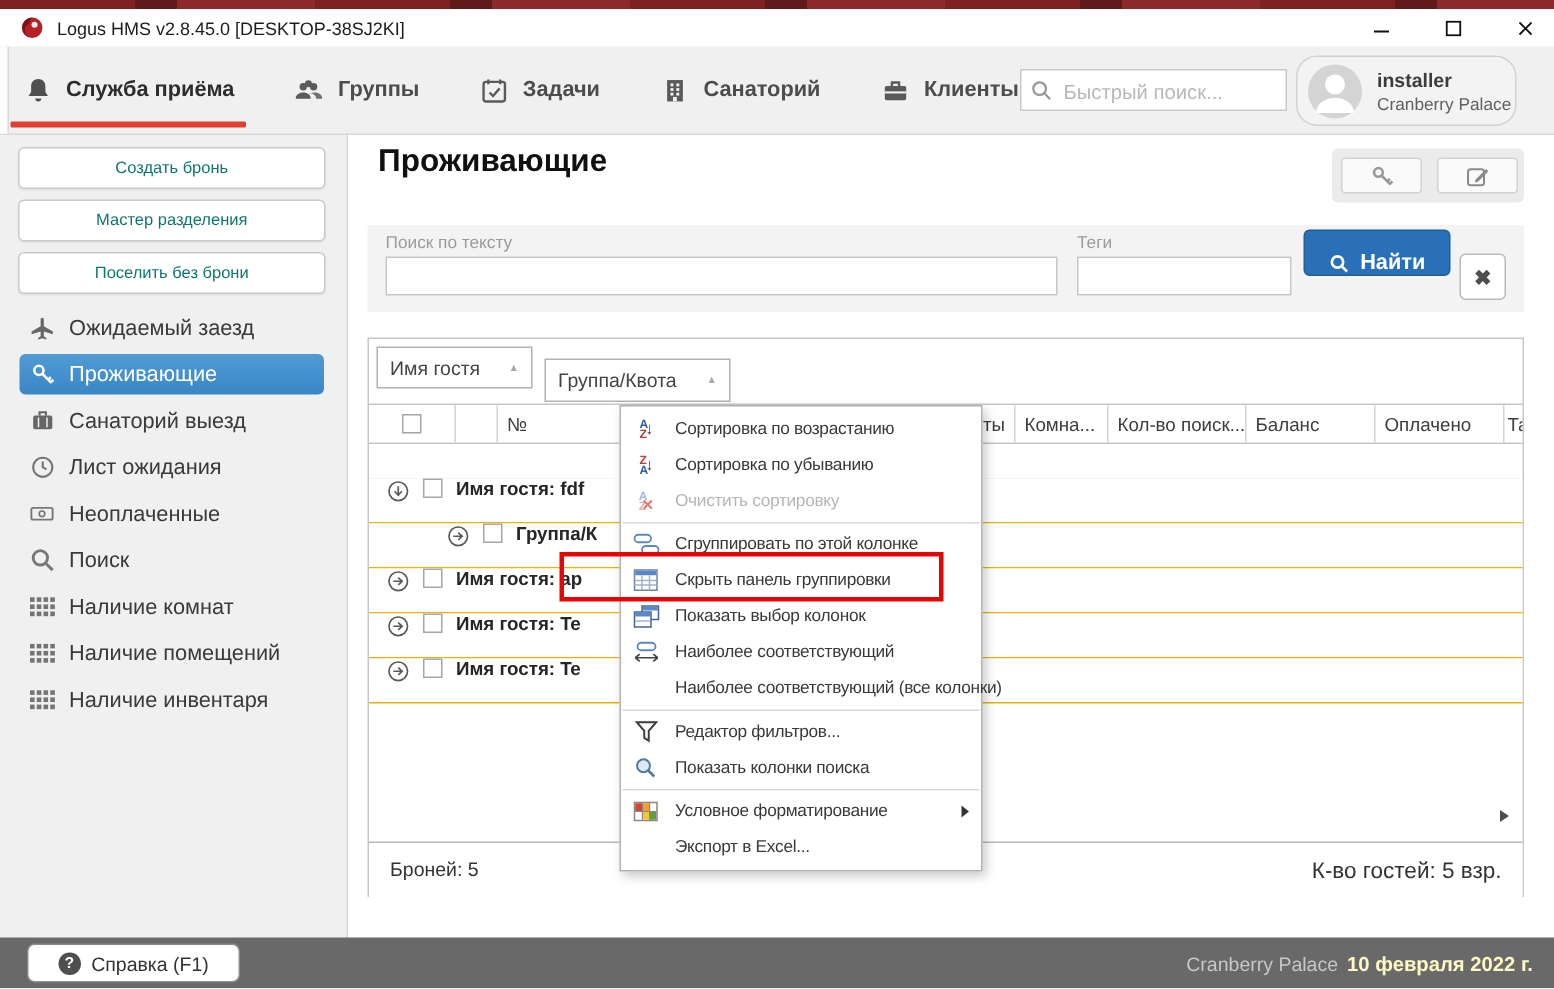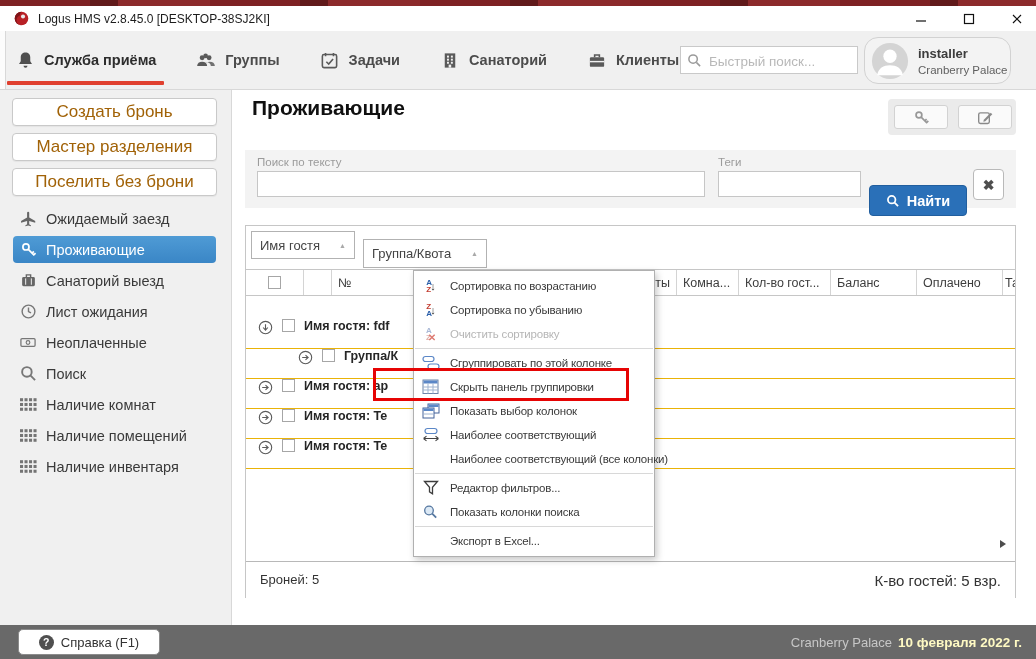--- a/index.html
+++ b/index.html
@@ -25,41 +25,41 @@
   #quick-search input{position:absolute;left:26px;top:1px;width:146px;height:24px;border:none;outline:none;font-size:13.5px;color:#444;background:transparent;font-family:inherit}
   #quick-search input::placeholder{color:#b8b8b8}
   #quick-search .qs-icon{position:absolute;left:6px;top:6px}
   #user-card{position:absolute;left:864px;top:6px;width:147px;height:47px;background:#f3f3f3;border:1px solid #d2d2d2;border-radius:14px;box-sizing:border-box}
   #user-name{position:absolute;left:53px;top:8px;font-size:13px;font-weight:bold;color:#3c3c3c}
   #user-prop{position:absolute;left:53px;top:26px;font-size:11.5px;color:#5f5f5f;white-space:nowrap}
   #avatar{position:absolute;left:6px;top:4px}
   
   #sidebar{position:absolute;left:0;top:90px;width:232px;height:535px;background:#f0f0f0;border-right:1px solid #d8d8d8;box-sizing:border-box}
   #side-buttons{padding-top:8px}
-  .side-btn{display:flex;align-items:center;justify-content:center;height:26px;margin:0 14px 7px 12px;background:#fff;border:1px solid #c9c9c9;border-radius:4px;font-size:17px;color:#a16207;box-shadow:0 1px 1px rgba(0,0,0,.05)}
+  .side-btn{display:flex;align-items:center;justify-content:center;height:26px;margin:0 14px 7px 12px;background:#fff;border:1px solid #c9c9c9;border-radius:4px;font-size:11px;color:#0f766e;box-shadow:0 1px 1px rgba(0,0,0,.05)}
   #side-items{margin-top:9px}
   .side-item{display:flex;align-items:center;height:27px;margin:2px 15px 4px 13px;padding-left:5px;border-radius:4px;gap:8px}
   .side-item .slabel{font-size:14.5px;color:#3a3a3a;white-space:nowrap}
   .side-item.active{background:linear-gradient(#4f9bd5,#3a86c6)}
   .side-item.active .slabel{color:#fff}
   .sicon{width:20px;height:20px;display:flex;align-items:center;justify-content:center;flex:none}
   
   #content{position:absolute;left:232px;top:90px;width:804px;height:535px;background:#fff}
   #page-title{position:absolute;left:20px;top:6px;font-size:21px;font-weight:700;color:#101010;margin:0}
   #tool-panel{position:absolute;left:656px;top:9px;width:128px;height:36px;background:#ebebeb;border-radius:4px}
   .tool-btn{position:absolute;top:6px;width:54px;height:24px;background:#fafafa;border:1px solid #d2d2d2;border-radius:3px;display:flex;align-items:center;justify-content:center;box-sizing:border-box}
   #tool-key{left:6px}#tool-edit{left:70px}
   #search-panel{position:absolute;left:13px;top:60px;width:771px;height:58px;background:#f3f3f3}
   .sp-label{position:absolute;font-size:11.5px;color:#9b9b9b}
   #sp-label-text{left:12px;top:6px}
   #sp-label-tags{left:473px;top:6px}
   .sp-input{position:absolute;top:21px;height:26px;border:1px solid #c6c6c6;background:#fff;box-sizing:border-box;font-size:13px;color:#333;padding:0 6px;font-family:inherit;outline:none}
   #sp-input-text{left:12px;width:448px}
   #sp-input-tags{left:473px;width:143px}
-  #find-btn{position:absolute;left:624px;top:35px;width:98px;height:31px;background:#2a70b8;border:1px solid #215e9e;border-radius:4px;display:flex;align-items:center;justify-content:center;gap:7px;box-sizing:border-box}
+  #find-btn{position:absolute;left:624px;top:3px;width:98px;height:31px;background:#2a70b8;border:1px solid #215e9e;border-radius:4px;display:flex;align-items:flex-end;justify-content:center;gap:7px;box-sizing:border-box}
   #find-btn .flabel{color:#fff;font-size:14.5px;font-weight:600}
   #clear-btn{position:absolute;left:728px;top:19px;width:31px;height:31px;background:#fff;border:1px solid #b9b9b9;border-radius:4px;display:flex;align-items:center;justify-content:center;font-size:14px;font-weight:bold;color:#4e4e4e;box-sizing:border-box}
   
   #table-panel{position:absolute;left:13px;top:135px;width:771px;height:373px;border:1px solid #c6c6c6;background:#fff;box-sizing:border-box}
   .gb-box{position:absolute;background:#fff;border:1px solid #b2b2b2;display:flex;align-items:center;padding:0 8px;box-sizing:border-box}
   #gb1{left:5px;top:5px;width:104px;height:28px}
   #gb2{left:117px;top:13px;width:124px;height:29px}
   .gb-box .gblabel{font-size:13px;color:#444;white-space:nowrap}
   .tri{font-size:7px;color:#a9a9a9;margin-left:auto}
   #header-row{position:absolute;left:0;top:43px;width:769px;height:27px;display:flex;border-top:1px solid #c6c6c6;border-bottom:1px solid #c6c6c6;box-sizing:border-box}
@@ -392,21 +392,21 @@
       <div id="header-row">
         <div class="gh cbcell" style="width:58px">
             <span class="cb"></span>
           </div>
         <div class="gh" style="width:28px"></div>
         <div class="gh" style="width:88px">№</div>
         <div class="gh" style="width:84px"></div>
         <div class="gh" style="width:76px"></div>
         <div class="gh right" style="width:97px">ты</div>
         <div class="gh" style="width:62px">Комна...</div>
-        <div class="gh" style="width:92px">Кол-во гост...</div>
+        <div class="gh" style="width:92px">Кол-во поиск...</div>
         <div class="gh" style="width:86px">Баланс</div>
         <div class="gh" style="width:86px">Оплачено</div>
         <div class="gh last">Та</div>
       </div>
 
       <div id="blank-row"></div>
 
       <div class="grow" id="row0">
         <span class="expand">
           <svg width="15" height="15" viewBox="0 0 16 16">
@@ -556,20 +556,34 @@
       <span class="cm-icon">
         <svg width="18" height="16" viewBox="0 0 18 16">
             <circle cx="7" cy="6.5" r="4.3" fill="#dce9f5" stroke="#5577a0" stroke-width="1.3"></circle>
             <path d="M10.2 9.7l4 4" stroke="#5577a0" stroke-width="1.8"></path>
           </svg>
       </span>
       <span class="cm-label">Показать колонки поиска</span>
     </div>
     <div class="cm-sep"></div>
     <div class="cm-item">
+      <span class="cm-icon">
+        <svg width="18" height="16" viewBox="0 0 18 16">
+            <rect x="1" y="2" width="15" height="12" fill="#fff" stroke="#888"></rect>
+            <rect x="1.5" y="2.5" width="4.8" height="5.5" fill="#d8442e"></rect>
+            <rect x="6.3" y="2.5" width="4.8" height="5.5" fill="#f09f2e"></rect>
+            <rect x="6.3" y="8" width="4.8" height="5.5" fill="#f3c63a"></rect>
+            <rect x="11.1" y="8" width="4.4" height="5.5" fill="#5aa13c"></rect>
+            <path d="M1 8h15M6.3 2.5v11M11.1 2.5v11" stroke="#888" stroke-width=".8"></path>
+          </svg>
+      </span>
+      <span class="cm-label">Условное форматирование</span>
+      <span class="cm-sub"></span>
+    </div>
+    <div class="cm-item">
       <span class="cm-icon"></span>
       <span class="cm-label">Экспорт в Excel...</span>
     </div>
   </div>
 
   <div id="annotation-box"></div>
 
   <div id="footer">
     <div id="help-btn">
       <span class="qmark">?</span>

